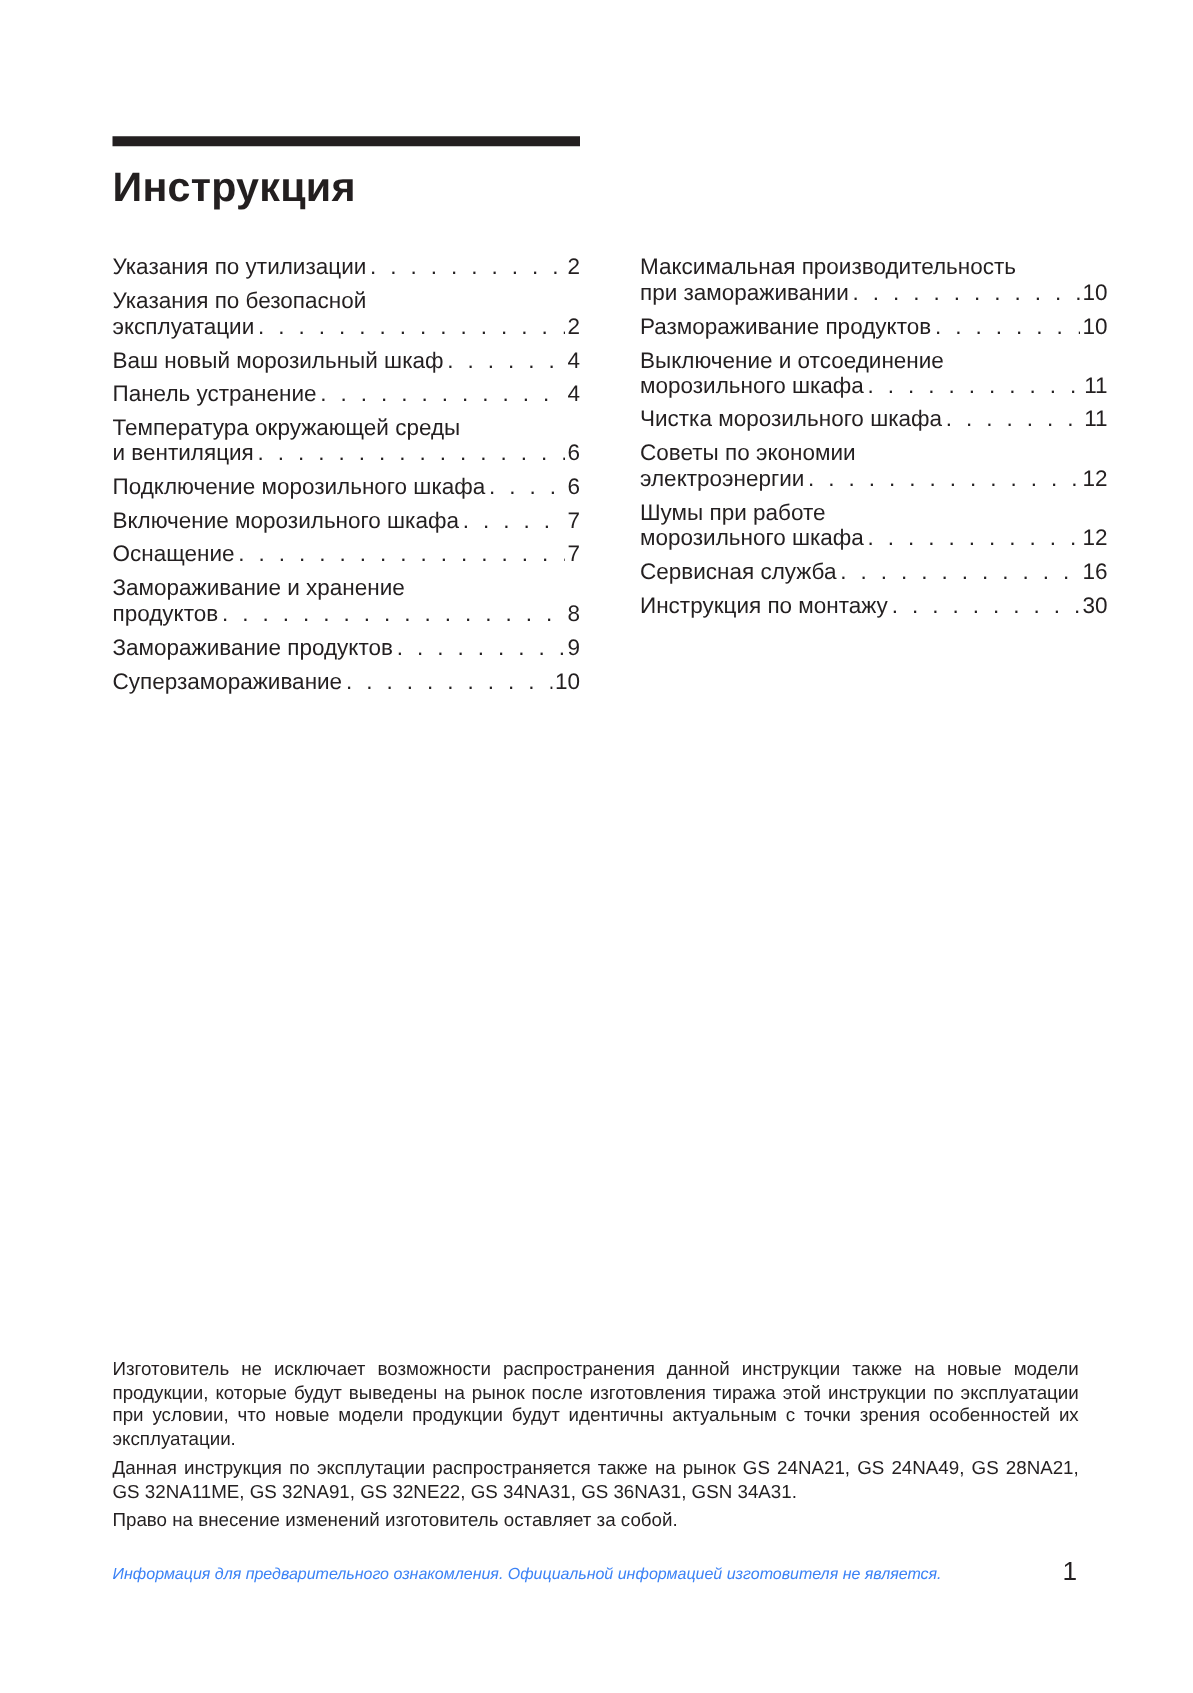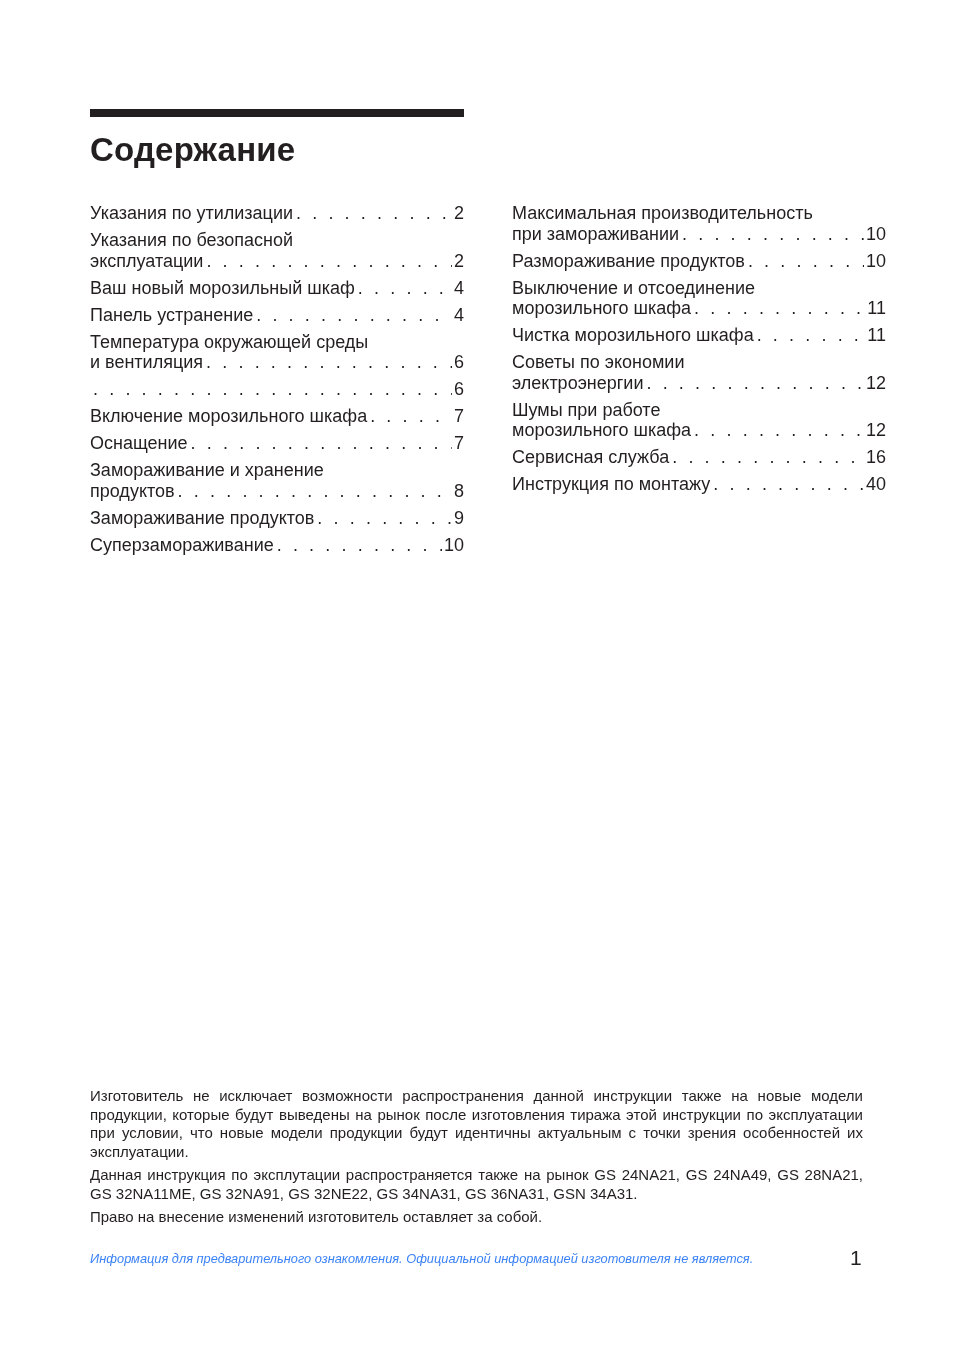--- a/index.html
+++ b/index.html
@@ -90,21 +90,21 @@
       top: 1245px;
       font-size: 21px;
       line-height: 26px;
       color: #231f20;
     }
   </style>
 </head>
 <body>
 
 <div class="top-rule"></div>
-<h1 class="page-title">Содержание</h1>
+<h1 class="page-title">Инструкция</h1>
 
 <div class="toc-col left" id="toc-left">
     <div class="toc-entry">
       <div class="line">
         <span class="text">Указания по утилизации</span>
         <span class="dots"></span>
         <span class="page">2</span>
       </div>
     </div>
     <div class="toc-entry">
@@ -136,20 +136,21 @@
         <span class="text">Температура окружающей среды</span>
       </div>
       <div class="line">
         <span class="text">и вентиляция</span>
         <span class="dots"></span>
         <span class="page">6</span>
       </div>
     </div>
     <div class="toc-entry">
       <div class="line">
+        <span class="text">Подключение морозильного шкафа</span>
         <span class="dots"></span>
         <span class="page">6</span>
       </div>
     </div>
     <div class="toc-entry">
       <div class="line">
         <span class="text">Включение морозильного шкафа</span>
         <span class="dots"></span>
         <span class="page">7</span>
       </div>
@@ -245,21 +246,21 @@
       <div class="line">
         <span class="text">Сервисная служба</span>
         <span class="dots"></span>
         <span class="page">16</span>
       </div>
     </div>
     <div class="toc-entry">
       <div class="line">
         <span class="text">Инструкция по монтажу</span>
         <span class="dots"></span>
-        <span class="page">40</span>
+        <span class="page">30</span>
       </div>
     </div>
   </div>
 
 <div class="notes">
   <p>Изготовитель не исключает возможности распространения данной инструкции также на новые модели продукции, которые будут выведены на рынок после изготовления тиража этой инструкции по эксплуатации при условии, что новые модели продукции будут идентичны актуальным с точки зрения особенностей их эксплуатации.</p>
   <p>Данная инструкция по эксплутации распространяется также на рынок GS 24NA21, GS 24NA49, GS 28NA21, GS 32NA11ME, GS 32NA91, GS 32NE22, GS 34NA31, GS 36NA31, GSN 34A31.</p>
   <p>Право на внесение изменений изготовитель оставляет за собой.</p>
 </div>
 

